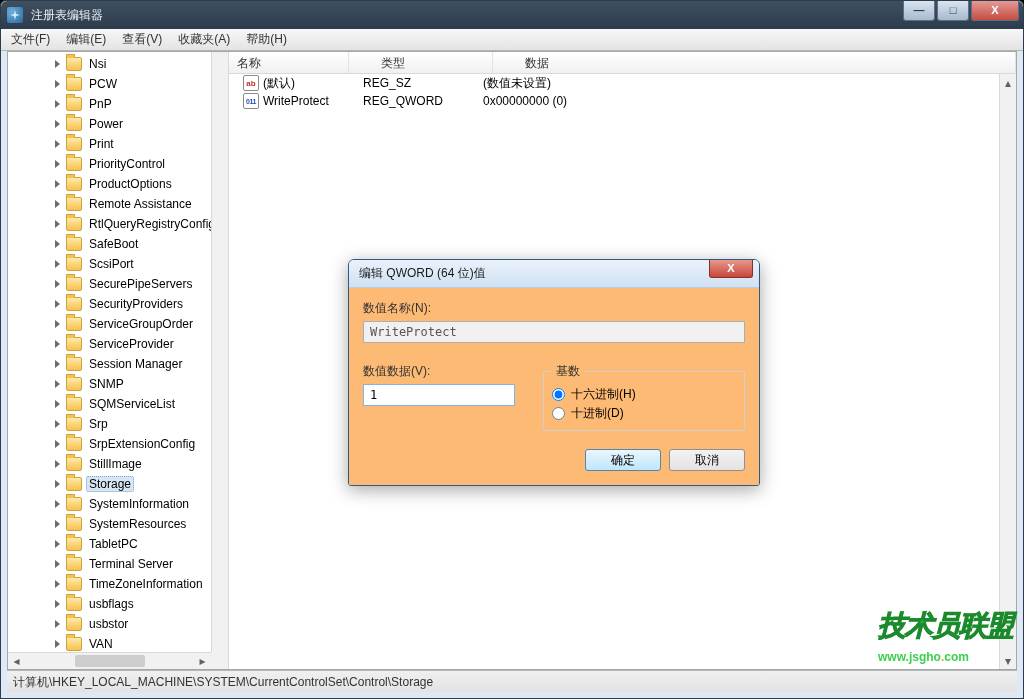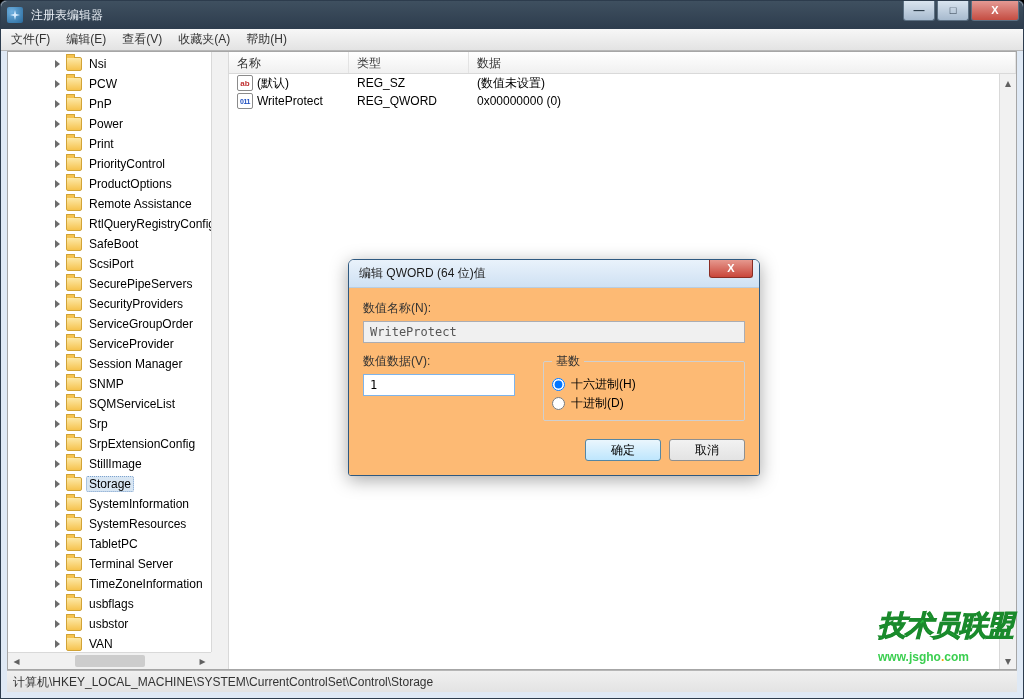--- a/index.html
+++ b/index.html
@@ -35,27 +35,27 @@
 
   .hscrollbar { position: absolute; left: 0; right: 17px; bottom: 0; height: 17px; background: #f1f1f1; border-top: 1px solid #d9d9d9; display: flex; align-items: center; }
   .hscroll-btn { width: 17px; height: 17px; background: #f1f1f1; display: flex; align-items: center; justify-content: center; color: #606060; }
   .hscroll-track { flex: 1; height: 100%; position: relative; }
   .hscroll-thumb { position: absolute; left: 50px; width: 70px; top: 2px; bottom: 2px; background: #cdcdcd; border-radius: 2px; }
   .vscrollbar { position: absolute; right: 0; top: 0; bottom: 17px; width: 17px; background: #f1f1f1; border-left: 1px solid #d9d9d9; }
   .scroll-corner { position: absolute; right: 0; bottom: 0; width: 17px; height: 17px; background: #f1f1f1; }
 
   
   .list-pane { flex: 1; overflow: hidden; position: relative; }
-  .list-header { height: 22px; display: flex; background: linear-gradient(#fff, #f0f0f0); border-bottom: 1px solid #d9d9d9; }
+  .list-header { height: 22px; display: flex; background: linear-gradient(#fff, #f0f0f0); border-bottom: 1px solid #d9d9d9; gap: 24px; }
   .list-header .col { padding: 3px 8px; border-right: 1px solid #e3e3e3; color: #333; }
   .col.name { width: 120px; }
   .col.type { width: 120px; }
   .col.data { flex: 1; }
   .list-body .row { display: flex; height: 18px; align-items: center; }
-  .list-body .row .cell { padding: 0 8px; overflow: hidden; white-space: nowrap; }
+  .list-body .row .cell { padding: 0 14px; overflow: hidden; white-space: nowrap; }
   .list-body .row .cell.name { width: 120px; display: flex; align-items: center; }
   .list-body .row .cell.type { width: 120px; }
   .list-body .row .cell.data { flex: 1; }
   .val-icon { width: 16px; height: 16px; margin-right: 4px; flex: none; display: flex; align-items: center; justify-content: center; background: #fff; border: 1px solid #8b8b8b; border-radius: 2px; }
   .val-icon.str { color: #c03030; font-size: 8px; font-weight: bold; font-family: Arial; }
   .val-icon.bin { color: #2050c0; font-size: 7px; font-weight: bold; font-family: Arial; letter-spacing: -0.5px; }
 
   .list-vscroll { position: absolute; right: 0; top: 22px; bottom: 0; width: 17px; background: #f1f1f1; border-left: 1px solid #d9d9d9; display: flex; flex-direction: column; }
   .vscroll-btn { height: 17px; background: #f1f1f1; display: flex; align-items: center; justify-content: center; color: #606060; }
   .vscroll-track { flex: 1; }
@@ -65,21 +65,21 @@
   
   .dialog-overlay { position: absolute; left: 347px; top: 258px; width: 412px; }
   .dialog { background: #fff; border: 1px solid #2f5980; border-radius: 6px 6px 3px 3px; box-shadow: 0 4px 18px rgba(0,0,0,0.35); overflow: hidden; }
   .dialog-titlebar { height: 28px; background: linear-gradient(#e9f2fb, #cfe1f3); display: flex; align-items: center; padding-left: 10px; color: #1a1a1a; border-bottom: 1px solid #b8cde1; }
   .dialog-titlebar .dlg-title { flex: 1; }
   .dlg-close { width: 44px; height: 18px; margin-right: 6px; margin-top: -10px; background: linear-gradient(#e6988e, #c9463a); border: 1px solid #8a2d24; border-top: none; border-radius: 0 0 3px 3px; display: flex; align-items: center; justify-content: center; color: #fff; font-weight: bold; font-family: Arial; font-size: 11px; }
   .dialog-body { background: #fdba74; padding: 12px 14px 14px; }
   .field-label { color: #333; margin-bottom: 4px; }
   .dlg-input { width: 100%; height: 22px; padding: 2px 6px; border: 1px solid #abadb3; background: #fff; font-family: "SimSun", monospace; font-size: 12px; }
   .dlg-input[readonly] { background: #f0f0f0; color: #555; }
-  .data-row { display: flex; gap: 28px; margin-top: 10px; }
+  .data-row { display: flex; gap: 28px; margin-top: 20px; }
   .data-col { flex: 0 0 152px; }
   .data-input { width: 100%; height: 22px; padding: 2px 6px; border: 1px solid #7eb4ea; background: #fff; font-family: "SimSun", monospace; font-size: 12px; outline: none; }
   .radio-group { flex: 1; }
   fieldset.base { border: 1px solid #cfcfcf; border-radius: 2px; padding: 4px 8px 6px; }
   fieldset.base legend { padding: 0 4px; color: #333; }
   .radio-row { display: flex; align-items: center; gap: 4px; margin: 2px 0; }
   .radio-row input { margin-right: 2px; }
   .dlg-buttons { display: flex; justify-content: flex-end; gap: 8px; margin-top: 18px; }
   .dlg-btn { width: 76px; height: 22px; border: 1px solid #8e8f8f; background: linear-gradient(#f2f2f2, #e3e3e3); border-radius: 3px; cursor: default; }
   .dlg-btn.default { border: 1px solid #5586a3; background: linear-gradient(#eaf6fd, #bee6fd); margin-left: 12px; }

